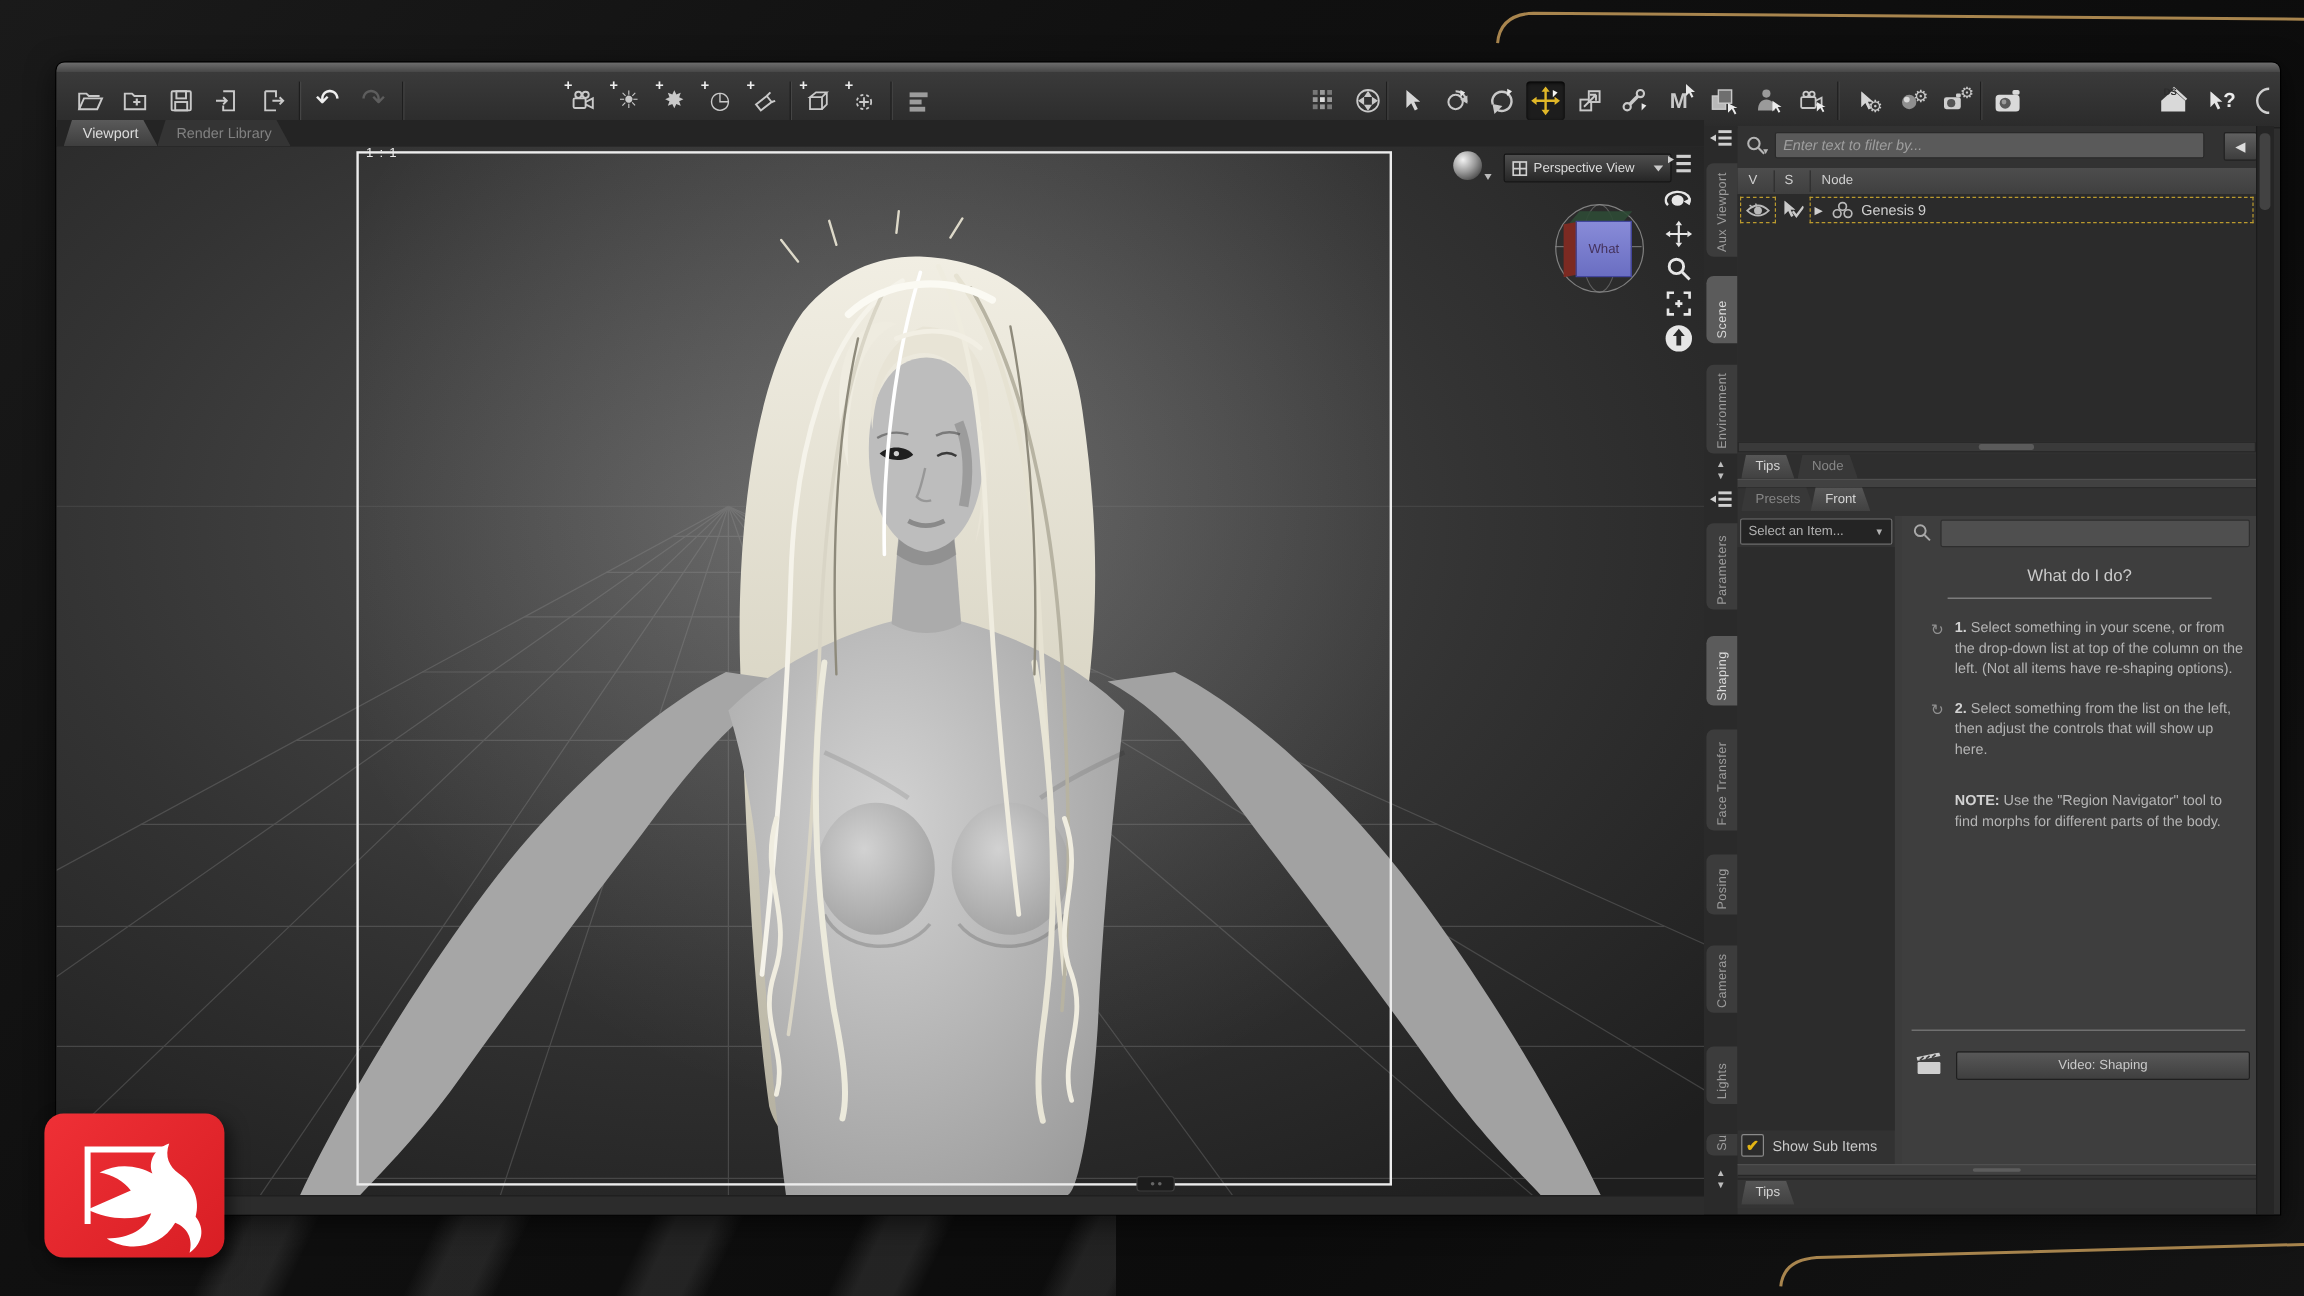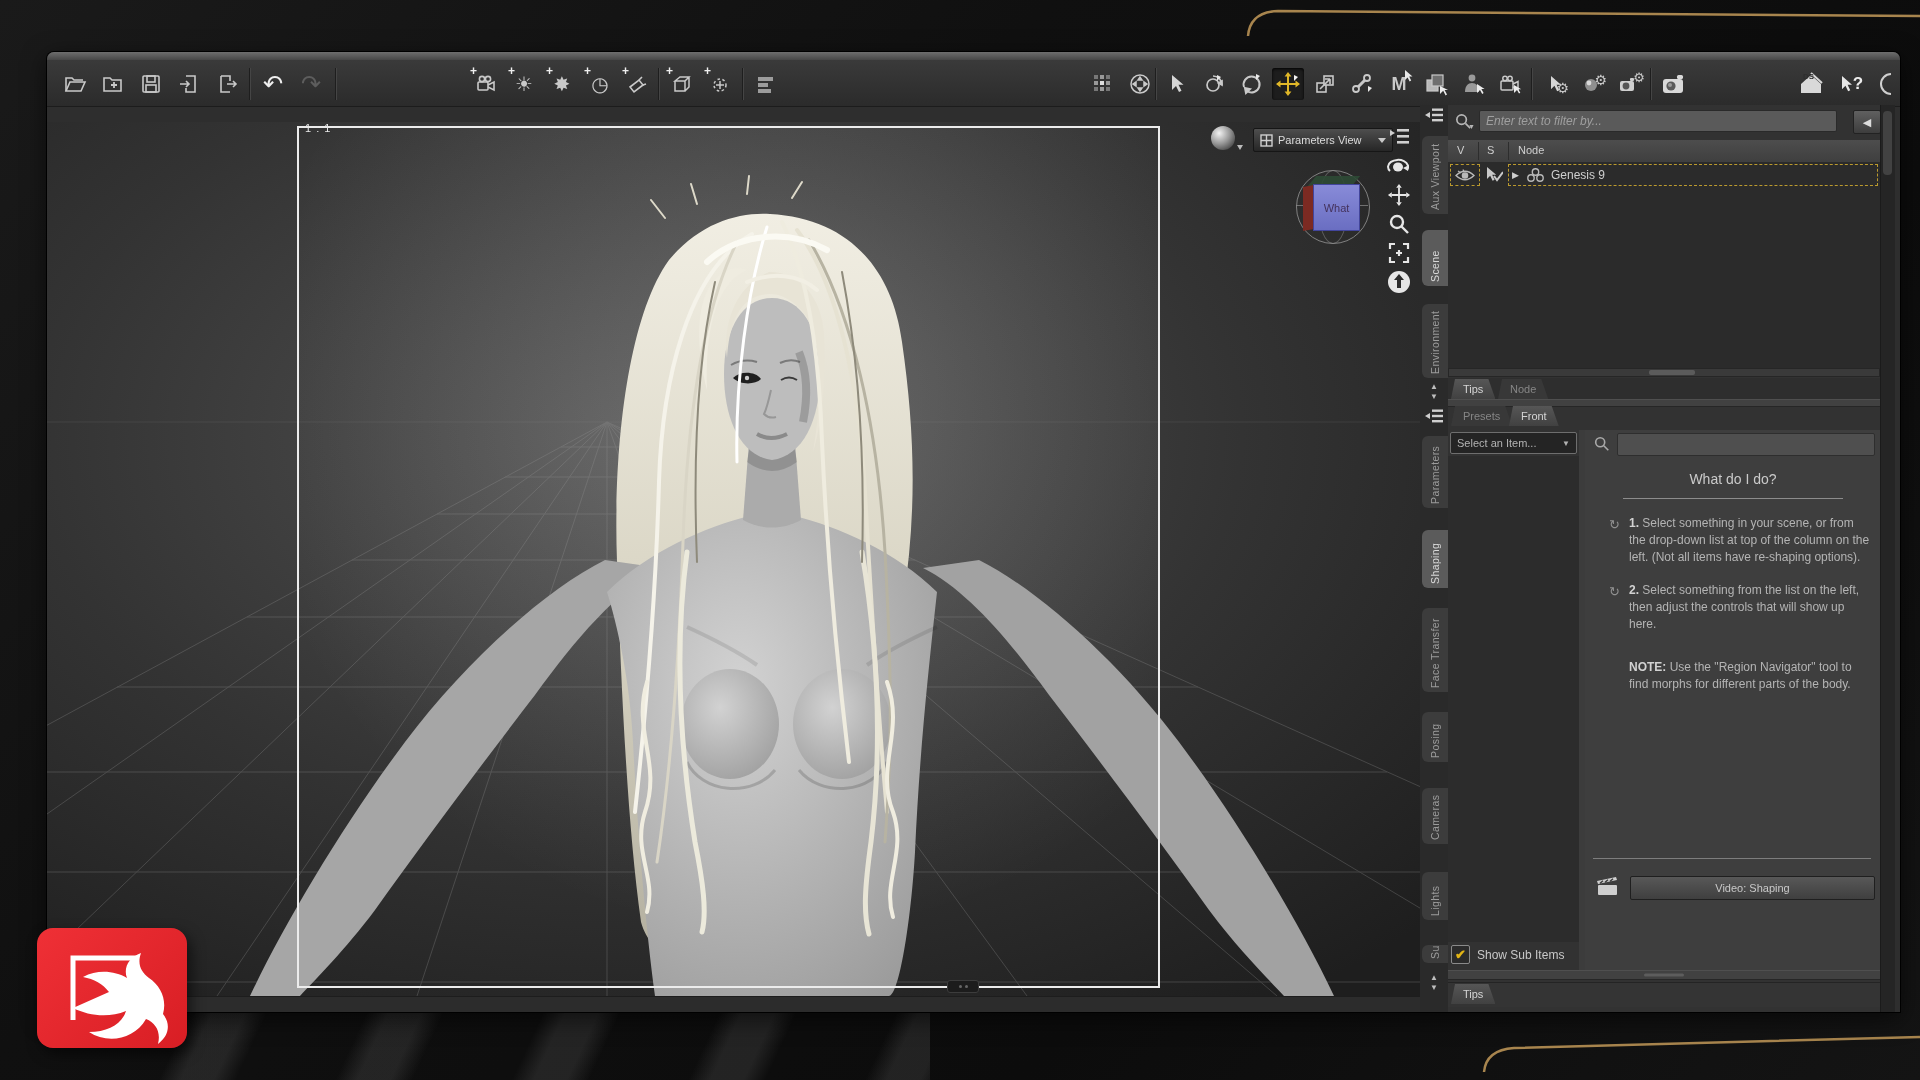--- a/index.html
+++ b/index.html
@@ -357,20 +357,28 @@
           </svg>
         <span style="font-size:17px;font-weight:bold;color:#ececec">?</span>
       </div>
       <div class="ti" style="left:1826px">
         <svg width="24" height="24" viewBox="0 0 24 24" fill="none" stroke="#cfcfcf" stroke-width="2">
             <path d="M14,2 a10,10 0 0 0 0,20"></path>
           </svg>
       </div>
     </div>
 
+    <div class="tabbar">
+      <div class="ftab on" style="left:6px">
+          <span>Viewport</span>
+        </div>
+      <div class="ftab off" style="left:84px">
+          <span>Render Library</span>
+        </div>
+    </div>
 
     <div class="vp">
       <svg width="1373" height="874" viewBox="0 0 1373 874">
         <defs>
           <radialGradient id="vbg" cx="43%" cy="36%" r="80%">
             <stop offset="0%" stop-color="#525252"></stop>
               <stop offset="55%" stop-color="#333333"></stop>
               <stop offset="100%" stop-color="#1e1e1e"></stop>
           </radialGradient>
           <radialGradient id="fglow" cx="56%" cy="32%" r="62%">
@@ -477,21 +485,21 @@
       <div class="aspect">1 : 1</div>
 
       <div class="ball">
           <span class="car"></span>
         </div>
       <div class="ddown">
         <svg width="13" height="13" viewBox="0 0 13 13" fill="none" stroke="#cfcfcf" stroke-width="1.4">
             <rect x="1" y="1" width="11" height="11"></rect>
             <path d="M6.5,1 v11 M1,6.5 h11"></path>
           </svg>
-        <span>Parameters View</span>
+        <span>Perspective View</span>
         <span class="car"></span>
       </div>
 
       <div class="navcol">
         <div class="nbtn">
           <svg width="22" height="20" viewBox="0 0 22 20" fill="#cfcfcf">
               <path d="M2,3 l5,3 -5,3 z"></path>
               <rect x="9" y="2" width="12" height="2.6"></rect>
               <rect x="9" y="8" width="12" height="2.6"></rect>
               <rect x="9" y="14" width="12" height="2.6"></rect>

